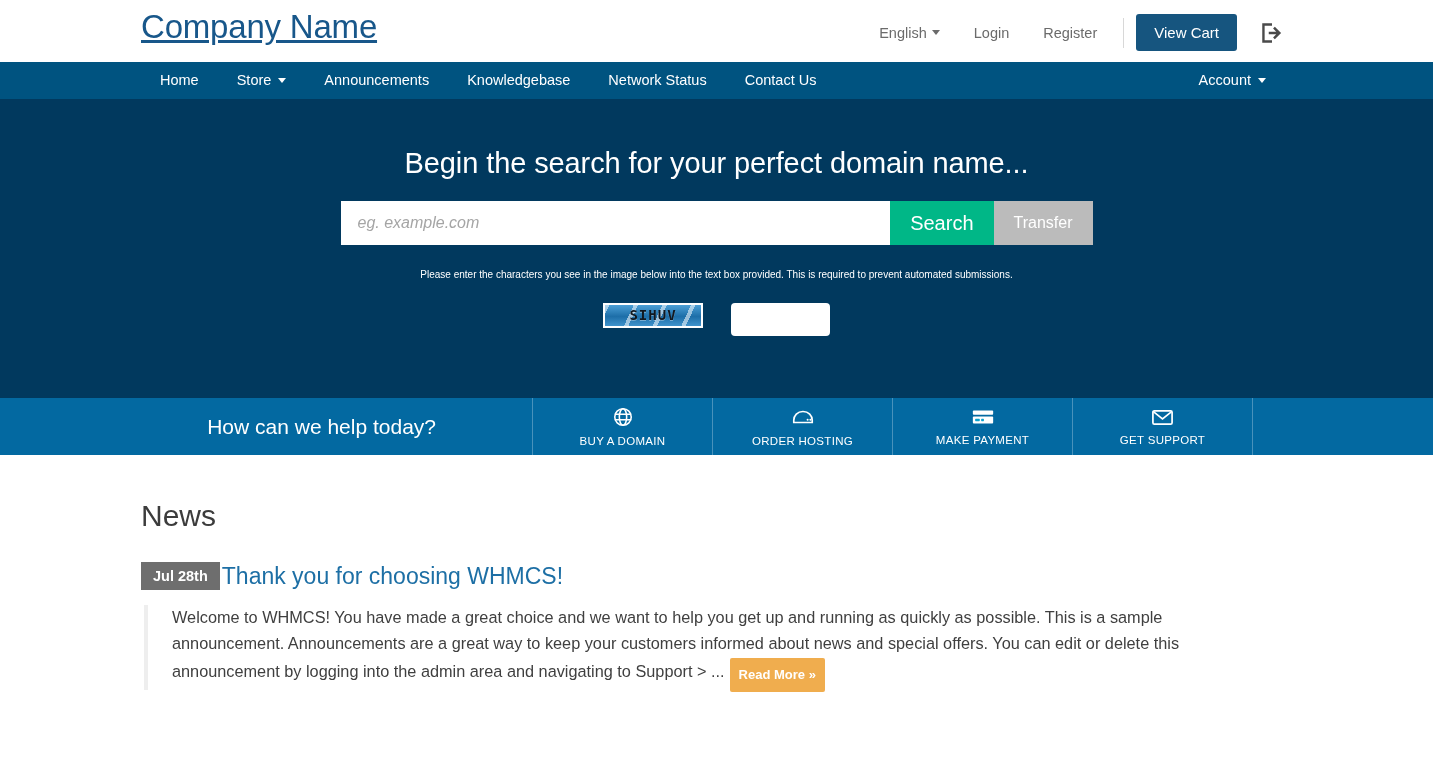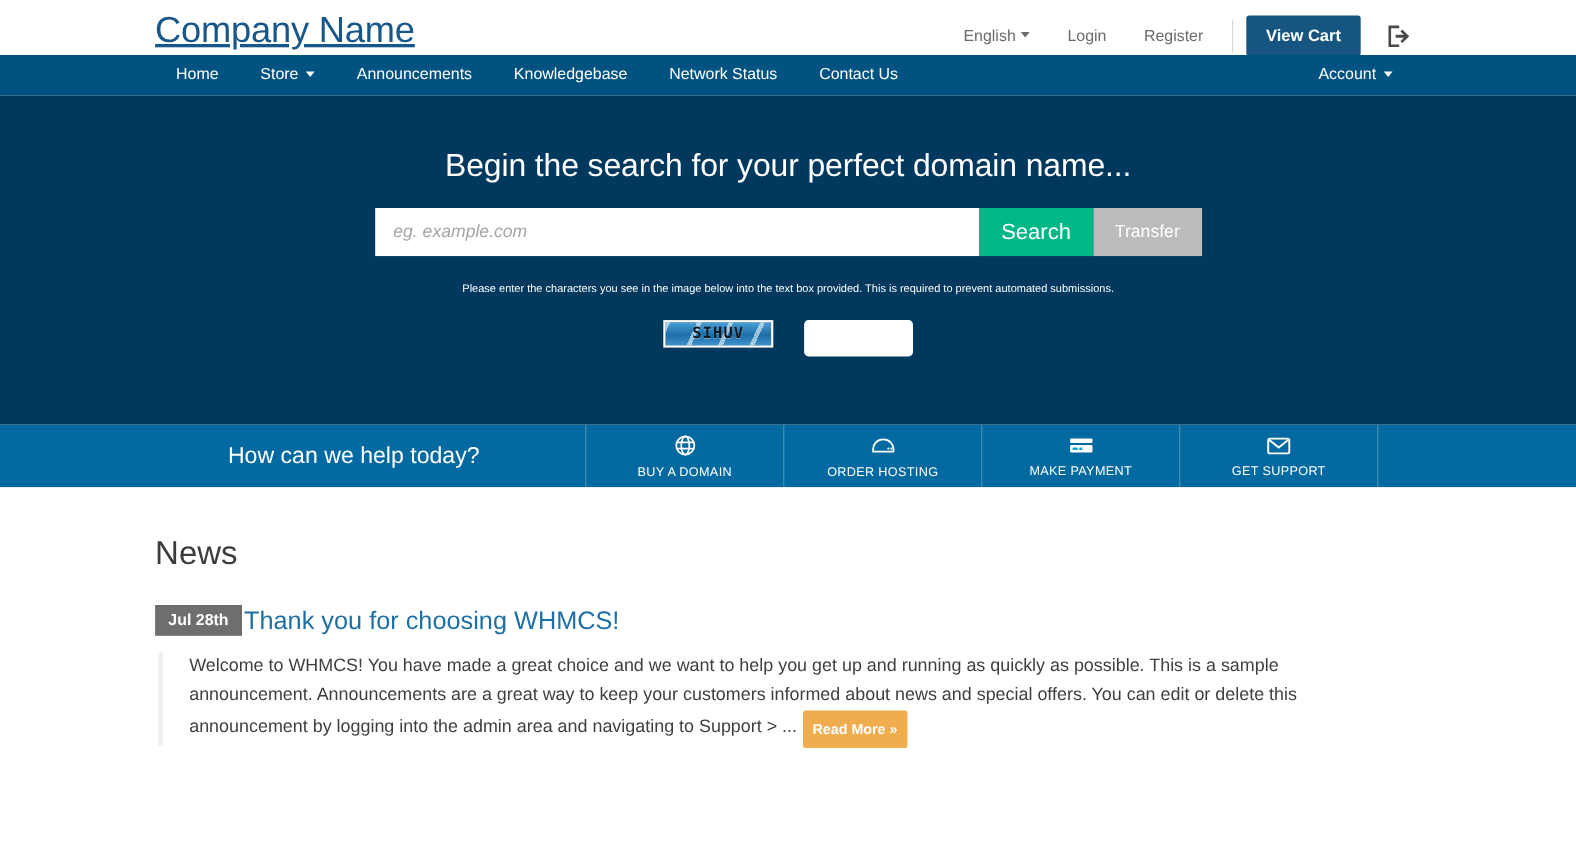--- a/index.html
+++ b/index.html
@@ -6,21 +6,21 @@
   html, body {
     margin: 0; padding: 0;
     width: 1433px; height: 781px;
     background: #ffffff;
     font-family: "Liberation Sans", sans-serif;
     overflow: hidden;
   }
 
   
   .top-header {
-    height: 50px;
+    height: 62px;
     background: #ffffff;
     display: flex;
     align-items: center;
     position: relative;
   }
   .brand {
     position: absolute;
     left: 141px;
     top: 8px;
     font-size: 33px;
@@ -59,21 +59,21 @@
   .divider-v {
     width: 1px;
     height: 30px;
     background: #d8d8d8;
     margin: 0 12px 0 9px;
   }
   .btn-cart {
     background: #16557f;
     color: #ffffff;
     font-size: 15px;
-    font-weight: bold;
+    font-weight: normal;
     padding: 10px 18px;
     border: none;
     border-radius: 3px;
     cursor: pointer;
     font-family: "Liberation Sans", sans-serif;
     white-space: nowrap;
   }
   .logout-icon {
     margin-left: 22px;
     display: flex;

